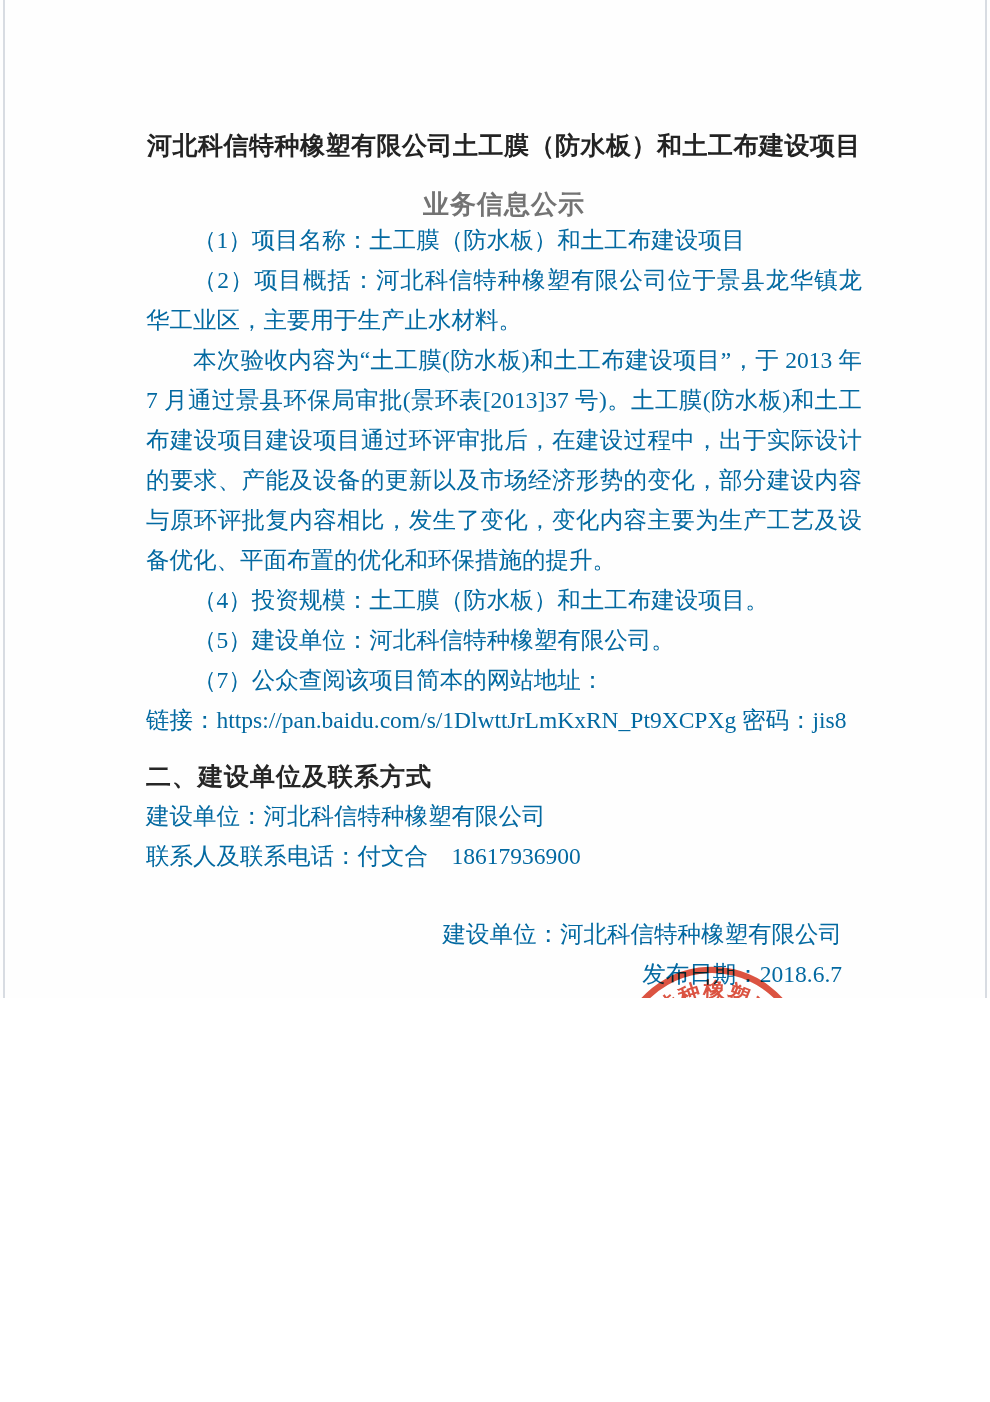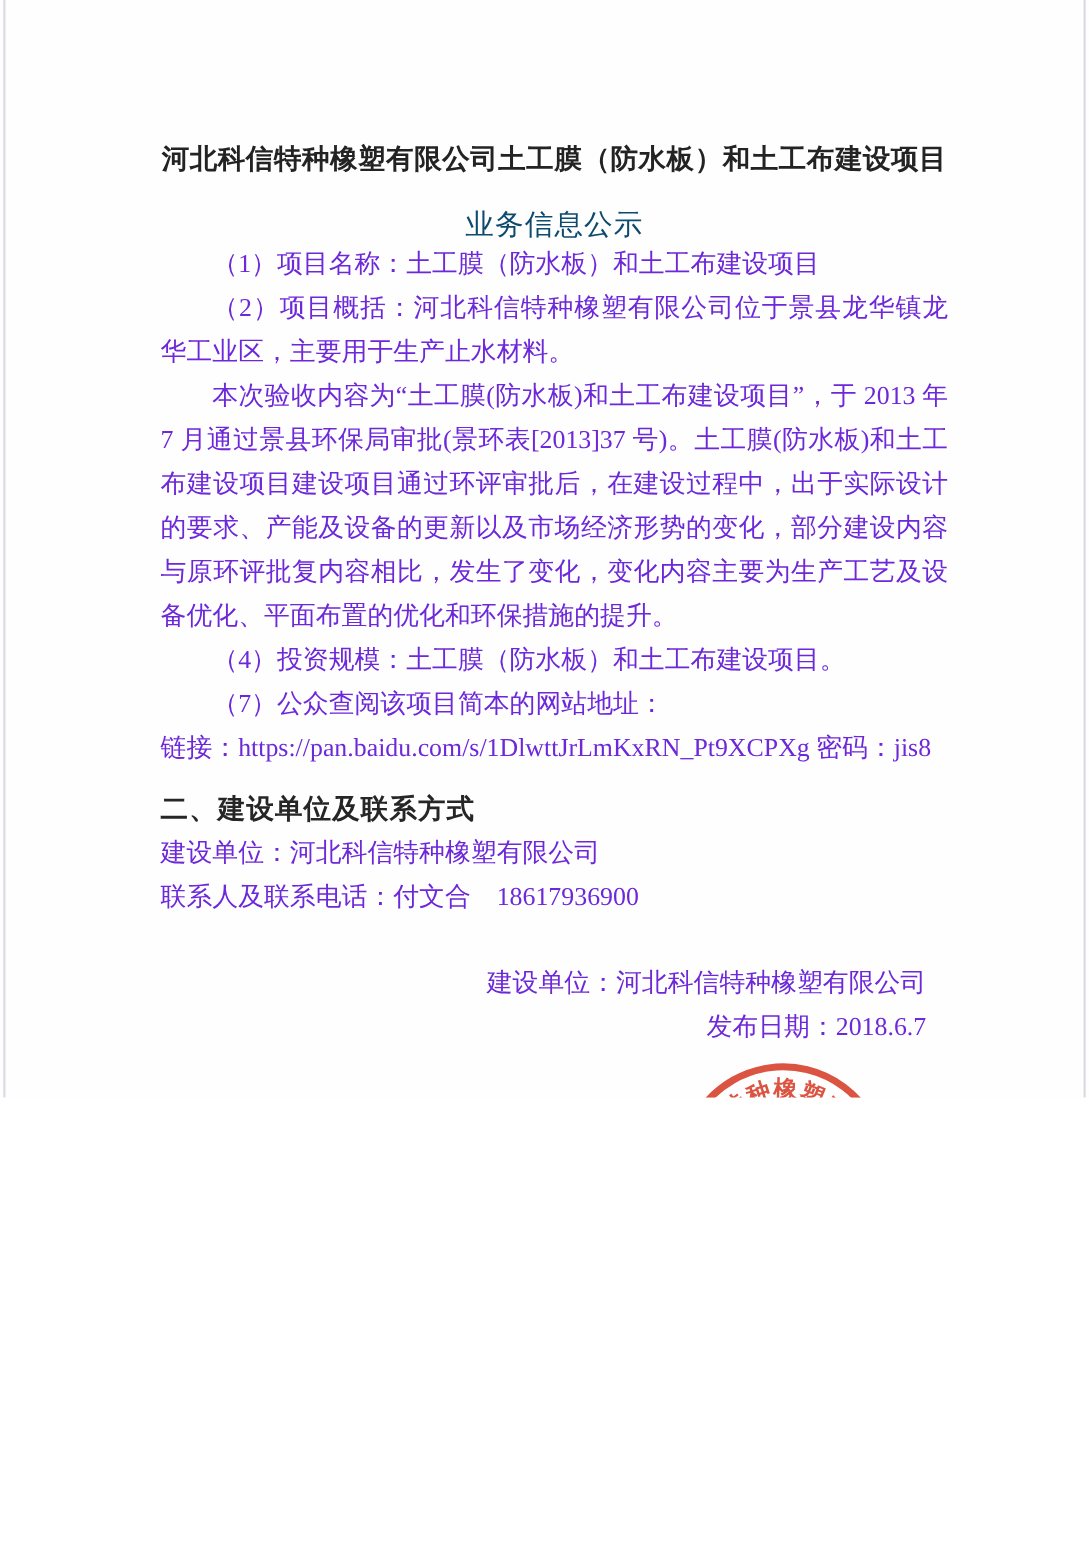--- a/index.html
+++ b/index.html
@@ -20,31 +20,31 @@
 
   .doc-title {
     margin-top:128px;
     font-family:"Liberation Sans","DejaVu Sans",sans-serif;
     font-weight:700; font-size:25px; line-height:34px;
     text-align:center; color:#232323; letter-spacing:0.5px;
   }
   .doc-subtitle {
     margin-top:26px;
     font-family:"Liberation Sans","DejaVu Sans",sans-serif;
-    font-weight:400; font-size:26px; line-height:32px;
-    text-align:center; color:#0c4a6e; letter-spacing:1px;
+    font-weight:700; font-size:26px; line-height:32px;
+    text-align:center; color:#737373; letter-spacing:1px;
   }
   .sec-heading {
     margin-top:16px;
     font-family:"Liberation Sans","DejaVu Sans",sans-serif;
     font-weight:700; font-size:25px; line-height:40px;
     color:#262626; letter-spacing:1px;
   }
   .line {
-    font-size:23.5px; line-height:40px; color:#6d28d9;
+    font-size:23.5px; line-height:40px; color:#0369a1;
     text-align:left;
   }
   .indent { text-indent:2em; }
   .just { text-align:justify; }
 
   .footer-block {
     margin-top:38px;
     text-align:right;
     padding-right:20px;
   }
@@ -75,20 +75,21 @@
   <div class="content">
 
     <div class="doc-title">河北科信特种橡塑有限公司土工膜（防水板）和土工布建设项目</div>
     <div class="doc-subtitle">业务信息公示</div>
 
 
     <p class="line indent">（1）项目名称：土工膜（防水板）和土工布建设项目</p>
     <p class="line indent just">（2）项目概括：河北科信特种橡塑有限公司位于景县龙华镇龙华工业区，主要用于生产止水材料。</p>
     <p class="line indent just">本次验收内容为“土工膜(防水板)和土工布建设项目”，于 2013 年 7 月通过景县环保局审批(景环表[2013]37 号)。土工膜(防水板)和土工布建设项目建设项目通过环评审批后，在建设过程中，出于实际设计的要求、产能及设备的更新以及市场经济形势的变化，部分建设内容与原环评批复内容相比，发生了变化，变化内容主要为生产工艺及设备优化、平面布置的优化和环保措施的提升。</p>
     <p class="line indent">（4）投资规模：土工膜（防水板）和土工布建设项目。</p>
+    <p class="line indent">（5）建设单位：河北科信特种橡塑有限公司。</p>
     <p class="line indent">（7）公众查阅该项目简本的网站地址：</p>
 
     <p class="line">链接：https://pan.baidu.com/s/1DlwttJrLmKxRN_Pt9XCPXg 密码：jis8</p>
 
     <div class="sec-heading" style="margin-top:16px;">二、建设单位及联系方式</div>
 
     <p class="line">建设单位：河北科信特种橡塑有限公司</p>
     <p class="line">联系人及联系电话：付文合　18617936900</p>
 
     <div class="footer-block">

